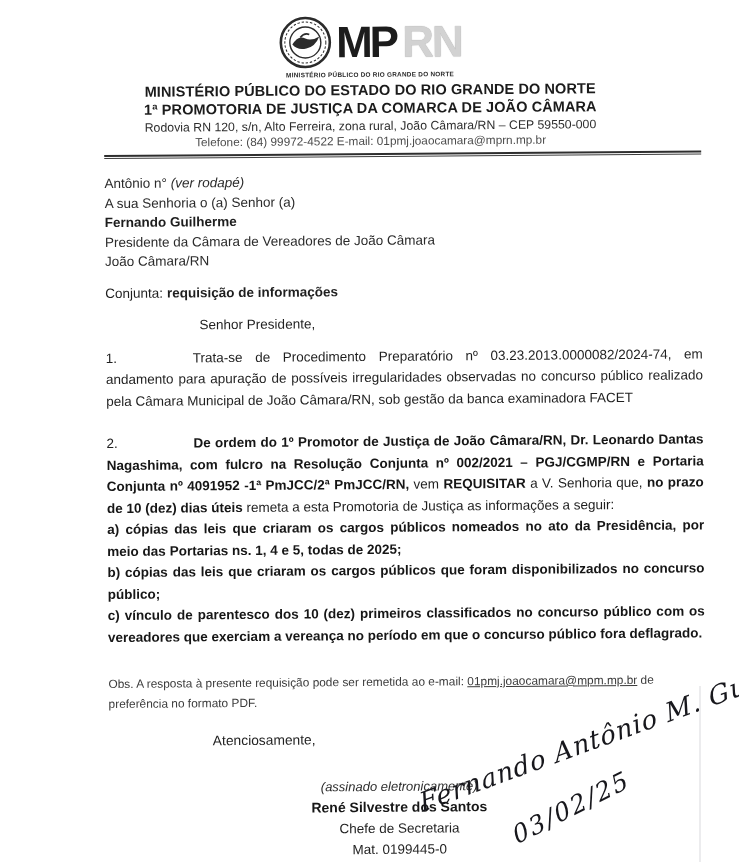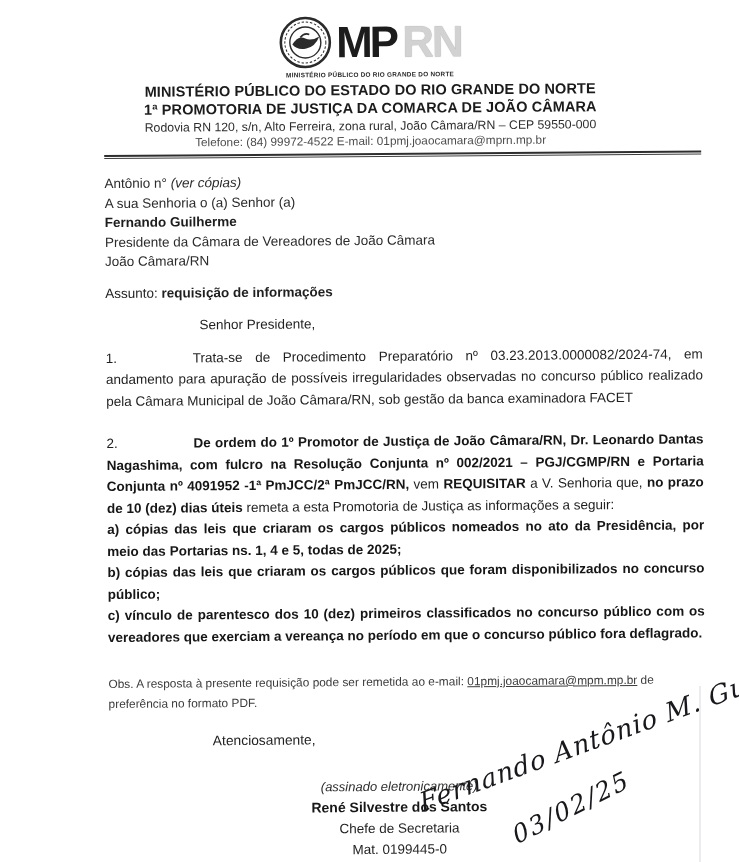--- a/index.html
+++ b/index.html
@@ -104,28 +104,28 @@
       <div class="org1">MINISTÉRIO PÚBLICO DO ESTADO DO RIO GRANDE DO NORTE</div>
       <div class="org2">1ª PROMOTORIA DE JUSTIÇA DA COMARCA DE JOÃO CÂMARA</div>
       <div class="addr">Rodovia RN 120, s/n, Alto Ferreira, zona rural, João Câmara/RN – CEP 59550-000</div>
       <div class="contact">Telefone: (84) 99972-4522  E-mail: 01pmj.joaocamara@mprn.mp.br</div>
     </div>
 
     <div class="content">
       <div class="rule"></div>
 
       <div class="recipient">
-        <div><span>Antônio n°</span><span class="note-italic"> (ver cópias)</span></div>
+        <div><span>Antônio n°</span><span class="note-italic"> (ver rodapé)</span></div>
         <div>A sua Senhoria o (a) Senhor (a)</div>
         <div class="bold">Fernando Guilherme</div>
         <div>Presidente da Câmara de Vereadores de João Câmara</div>
         <div>João Câmara/RN</div>
       </div>
 
-      <div class="subject"><span>Assunto: </span><span class="val">requisição de informações</span></div>
+      <div class="subject"><span>Conjunta: </span><span class="val">requisição de informações</span></div>
 
       <div class="greeting">Senhor Presidente,</div>
 
       <p class="numpara">
         <span class="pnum">1.</span><span>Trata-se de Procedimento Preparatório nº 03.23.2013.0000082/2024-74, em andamento para apuração de possíveis irregularidades observadas no concurso público realizado pela Câmara Municipal de João Câmara/RN, sob gestão da banca examinadora FACET</span>
       </p>
 
       <p class="numpara second">
         <span class="pnum">2.</span><span class="b">De ordem do 1º Promotor de Justiça de João Câmara/RN, Dr. Leonardo Dantas Nagashima, com fulcro na Resolução Conjunta nº 002/2021 – PGJ/CGMP/RN e Portaria Conjunta nº 4091952 -1ª PmJCC/2ª PmJCC/RN,</span><span> vem </span><span class="b">REQUISITAR</span><span> a V. Senhoria que, </span><span class="b">no prazo de 10 (dez) dias úteis</span><span> remeta a esta Promotoria de Justiça as informações a seguir:</span>
       </p>

